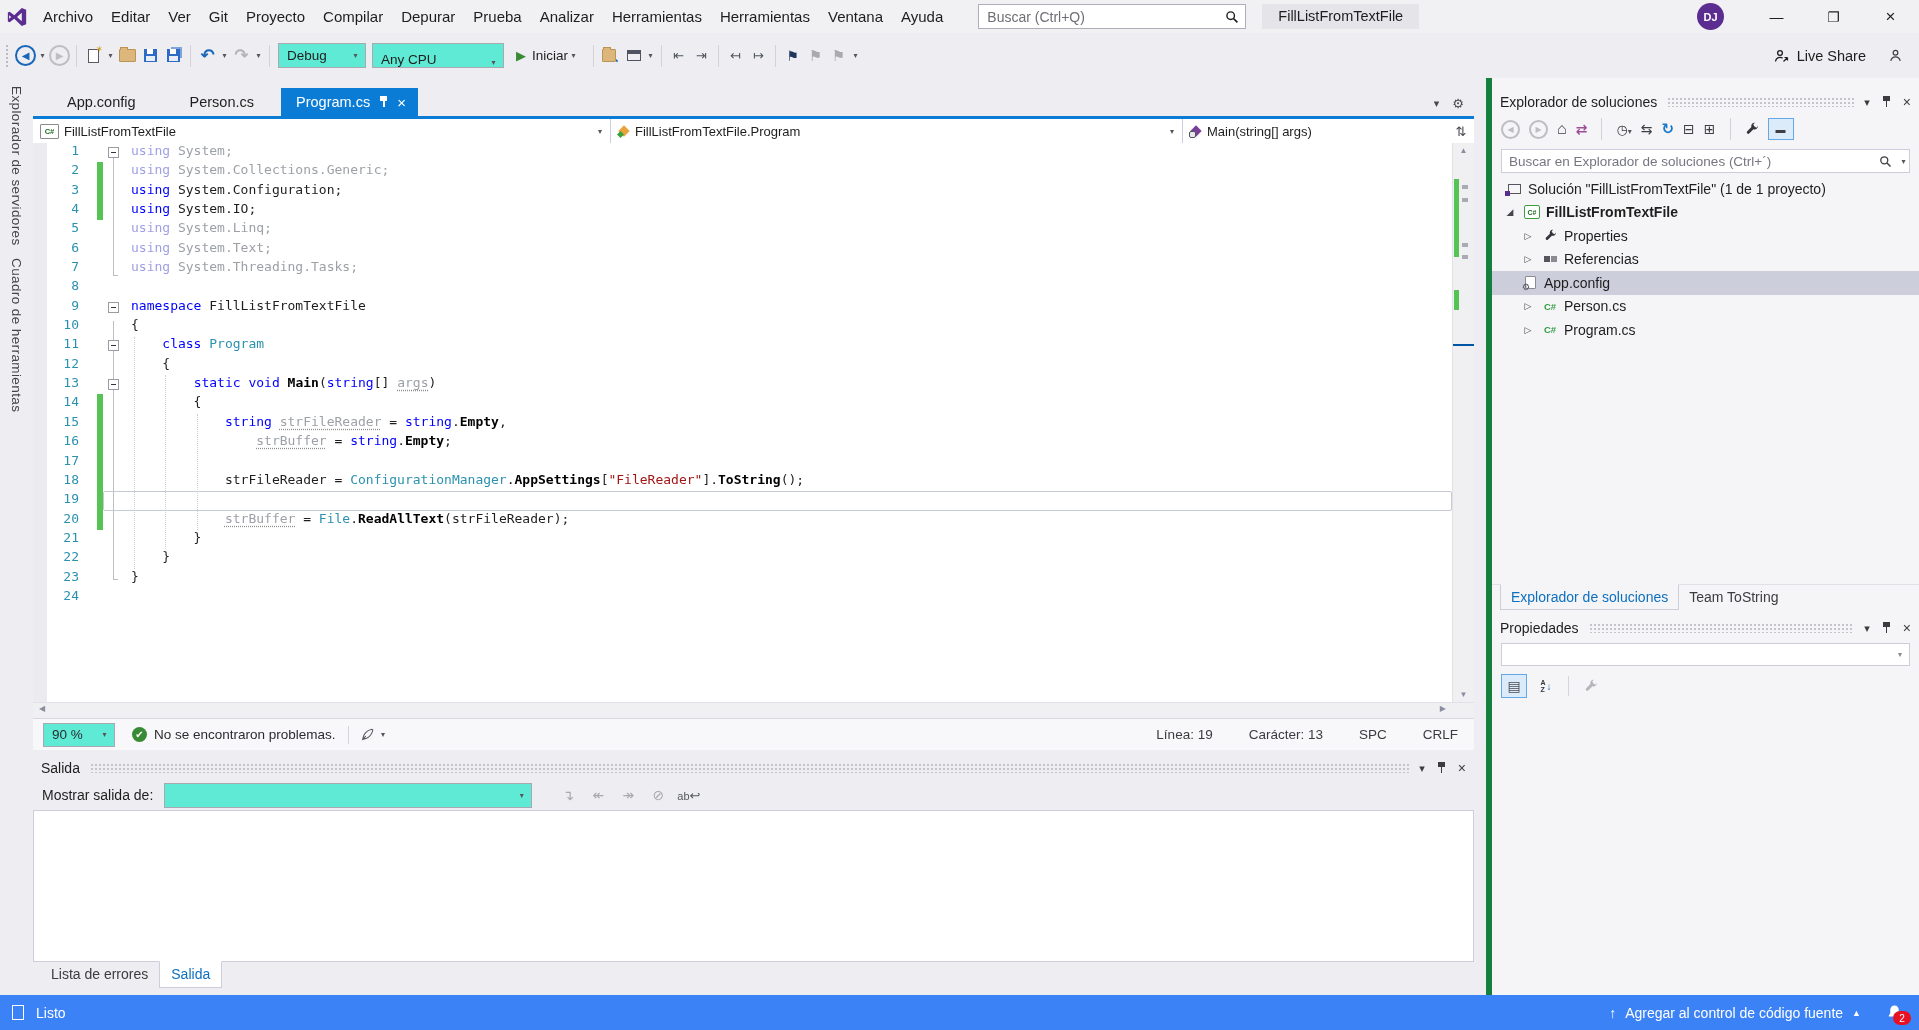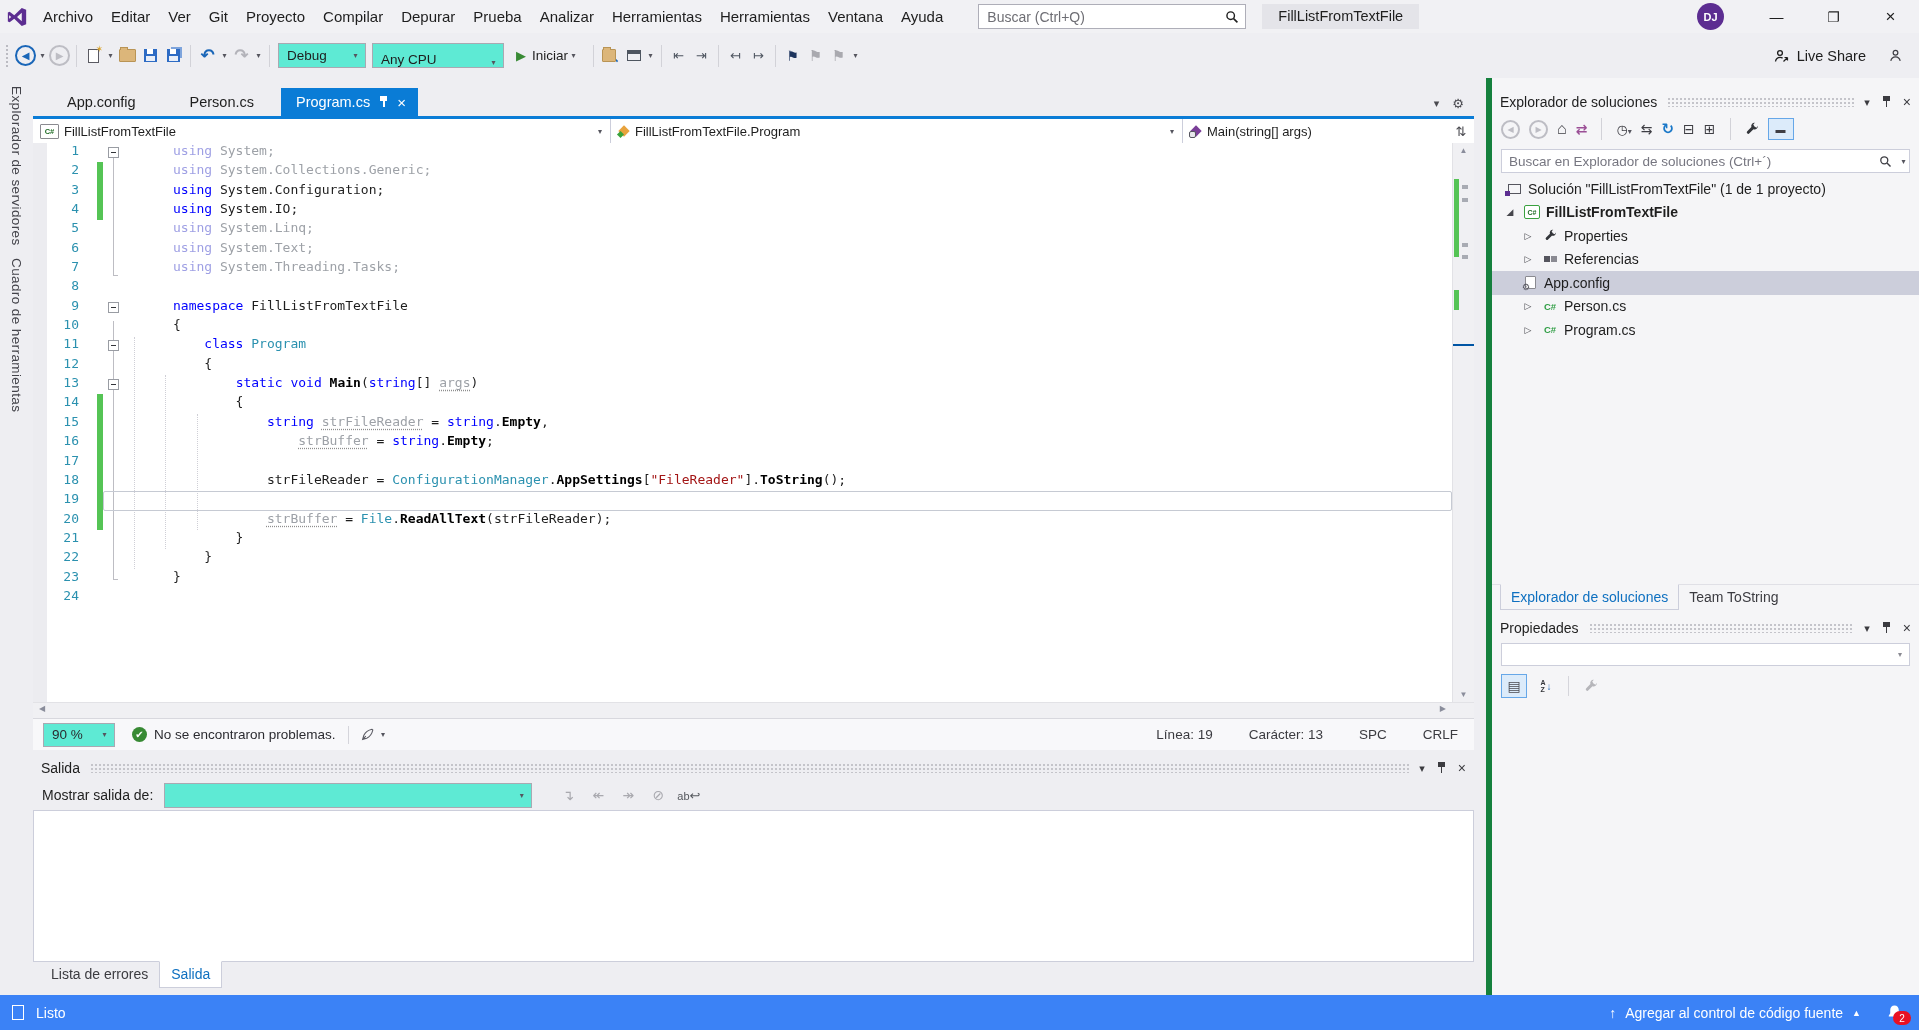--- a/index.html
+++ b/index.html
@@ -70,21 +70,21 @@
   .methicon::before{content:"";position:absolute;left:2px;top:2px;width:8px;height:8px;background:#7A3E98;transform:rotate(45deg);}
   .methicon::after{content:"";position:absolute;left:-1px;bottom:-1px;width:5px;height:5px;border:1px solid #55555E;border-radius:2px;background:#E8E8EC;}
   
   .code-area{position:relative;height:559px;background:#fff;overflow:hidden;}
   .bp-margin{position:absolute;left:0;top:0;bottom:0;width:14px;background:#ECECF0;}
   #rows{position:absolute;left:0;top:0;right:22px;}
   .code-row{display:flex;height:19.35px;line-height:19.35px;}
   .ln{width:64px;box-sizing:border-box;padding-right:18px;text-align:right;color:#2B91AF;font:13px "DejaVu Sans Mono",monospace;}
   .chg{width:6px;}
   .chg.green{background:#55C455;}
-  .body{flex:1;display:flex;position:relative;box-sizing:border-box;gap:42px;}
+  .body{flex:1;display:flex;position:relative;box-sizing:border-box;}
   .code-row.current .body{border:1px solid #C6CAD3;border-radius:2px;}
   .fold-col{width:22px;position:relative;flex:none;}
   .fold-box{position:absolute;left:5px;top:4px;width:11px;height:11px;border:1px solid #999CA3;background:#fff;box-sizing:border-box;}
   .fold-box::before{content:"";position:absolute;left:2px;top:4px;width:5px;height:1px;background:#33353A;}
   .codeln{font:13px "DejaVu Sans Mono",monospace;white-space:pre;padding-left:6px;}
   .tk-k{color:#0000FF;} .tk-t{color:#2B91AF;} .tk-s{color:#A31515;} .tk-n{color:#1E1E1E;text-align:right;}
   .tk-b{color:#000;font-weight:600;}
   .tk-g{color:#9DA1A7;} .tk-gk{color:#9FA0E4;}
   .tk-gu{color:#9DA1A7;text-decoration-line:underline;text-decoration-style:dotted;text-decoration-color:#8E8E8E;text-underline-offset:3px;}
   .fold-line{position:absolute;left:80px;width:1px;background:#BDBDC3;}

